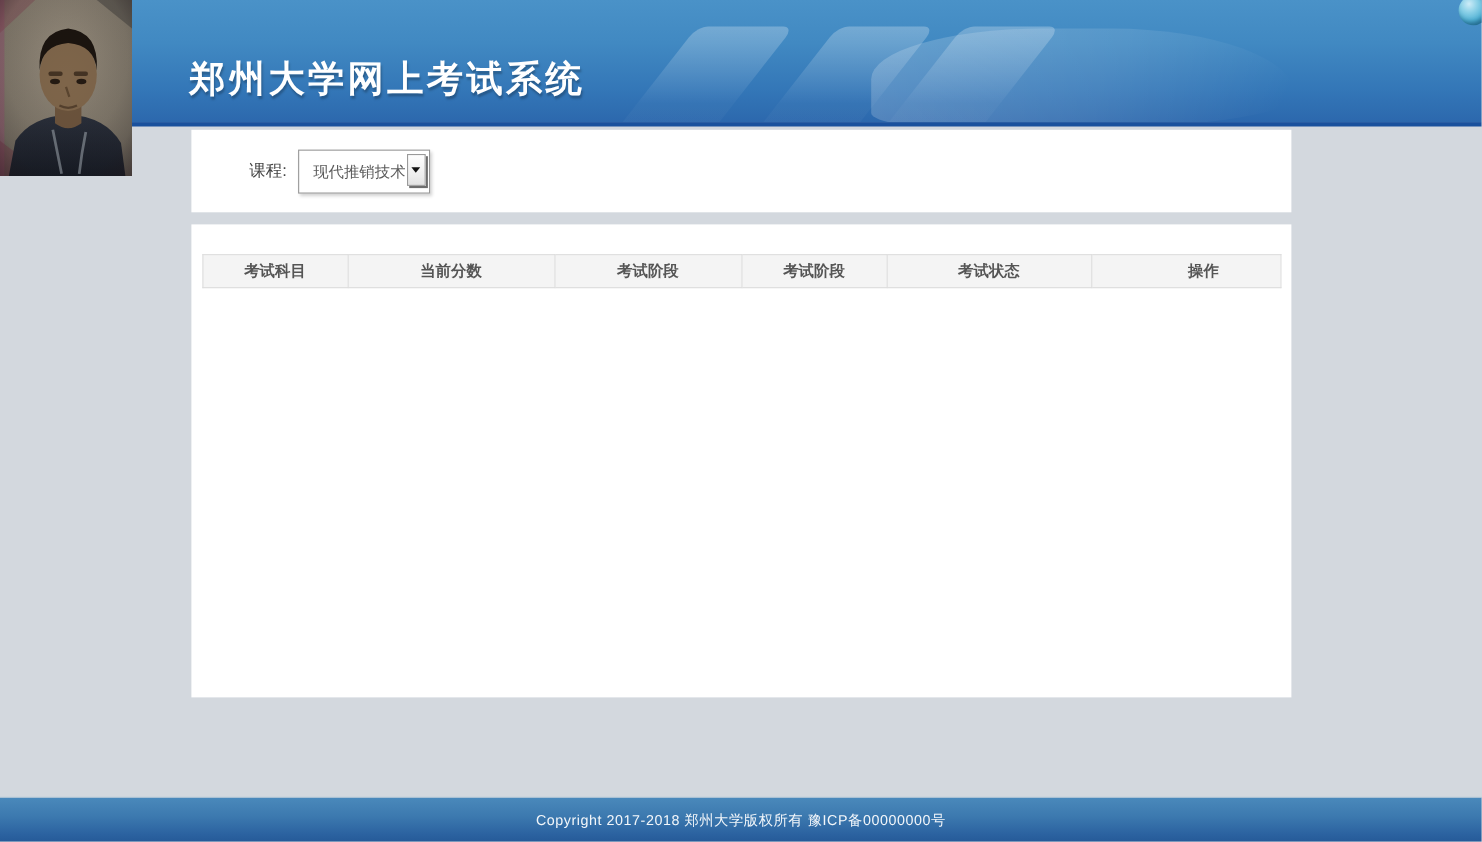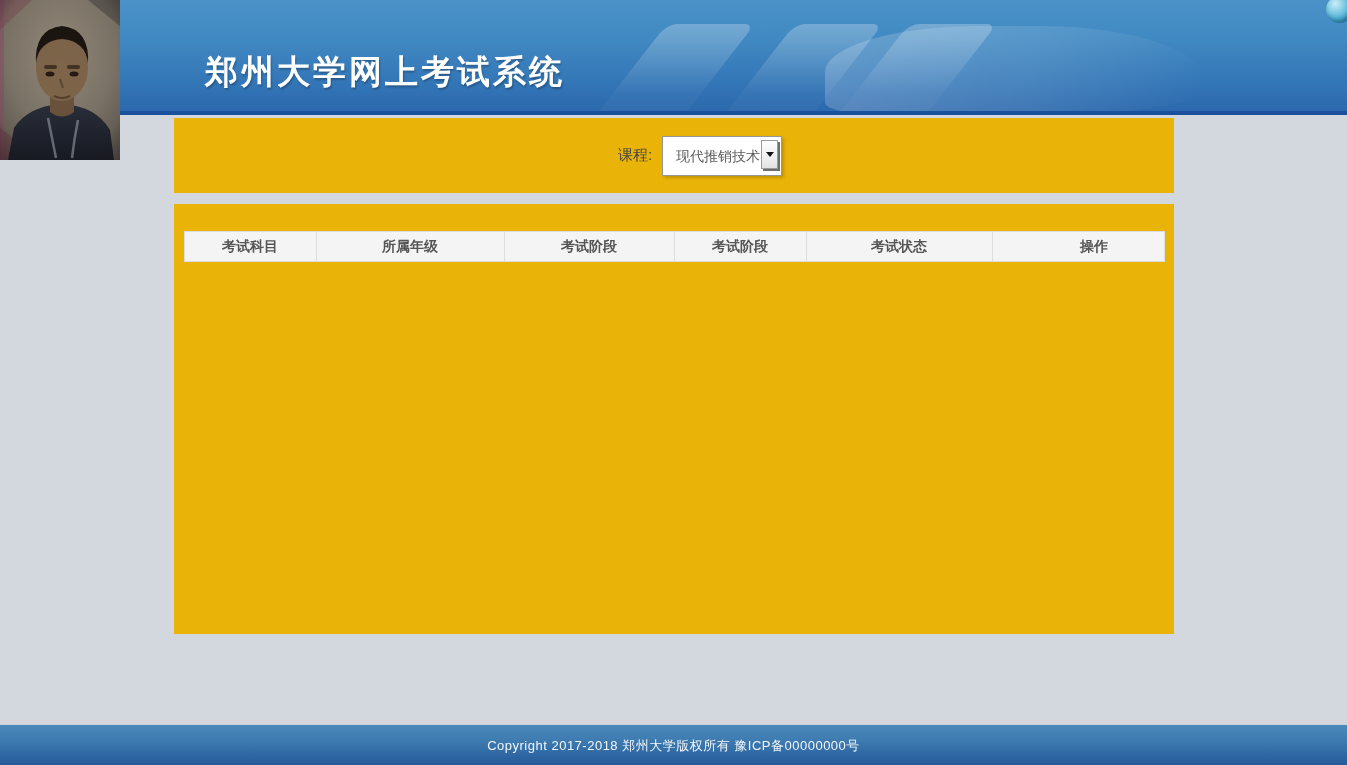--- a/index.html
+++ b/index.html
@@ -10,21 +10,20 @@
     position: relative;
   }
 
   
   .header {
     position: relative;
     height: 115px;
     background: linear-gradient(180deg, #4a92c8 0%, #4189c2 35%, #3376b7 75%, #2c68ad 100%);
     border-bottom: 4px solid #1a519d;
     overflow: hidden;
-    margin-left: 33px;
   }
   .stripe {
     position: absolute;
     top: 24px;
     bottom: 0;
     width: 88px;
     transform: skewX(-38deg);
     border-radius: 10px 10px 0 0;
     background: linear-gradient(to bottom, rgba(255,255,255,0.26), rgba(255,255,255,0.03) 80%);
   }
@@ -71,21 +70,21 @@
     left: 0;
     width: 120px;
     height: 160px;
     z-index: 10;
     line-height: 0;
   }
 
   
   .main { height: 606px; }
   .content { width: 1000px; margin: 0 auto; }
-  .panel { background: #eab308; justify-content: center; }
+  .panel { background: #ffffff; }
   .panel-course {
     margin-top: 3px;
     height: 75px;
     display: flex;
     align-items: center;
   }
   .course-label {
     margin-left: 53px;
     margin-right: 10px;
     font-size: 15px;
@@ -231,21 +230,21 @@
           <span class="caret"></span>
         </span>
       </div>
     </div>
 
     <div class="panel panel-table">
       <table class="exam-table">
         <thead>
           <tr>
             <th class="c1">考试科目</th>
-            <th class="c2">所属年级</th>
+            <th class="c2">当前分数</th>
             <th class="c3">考试阶段</th>
             <th class="c4">考试阶段</th>
             <th class="c5">考试状态</th>
             <th class="c6">操作</th>
           </tr>
         </thead>
         <tbody></tbody>
       </table>
     </div>
   </div>

